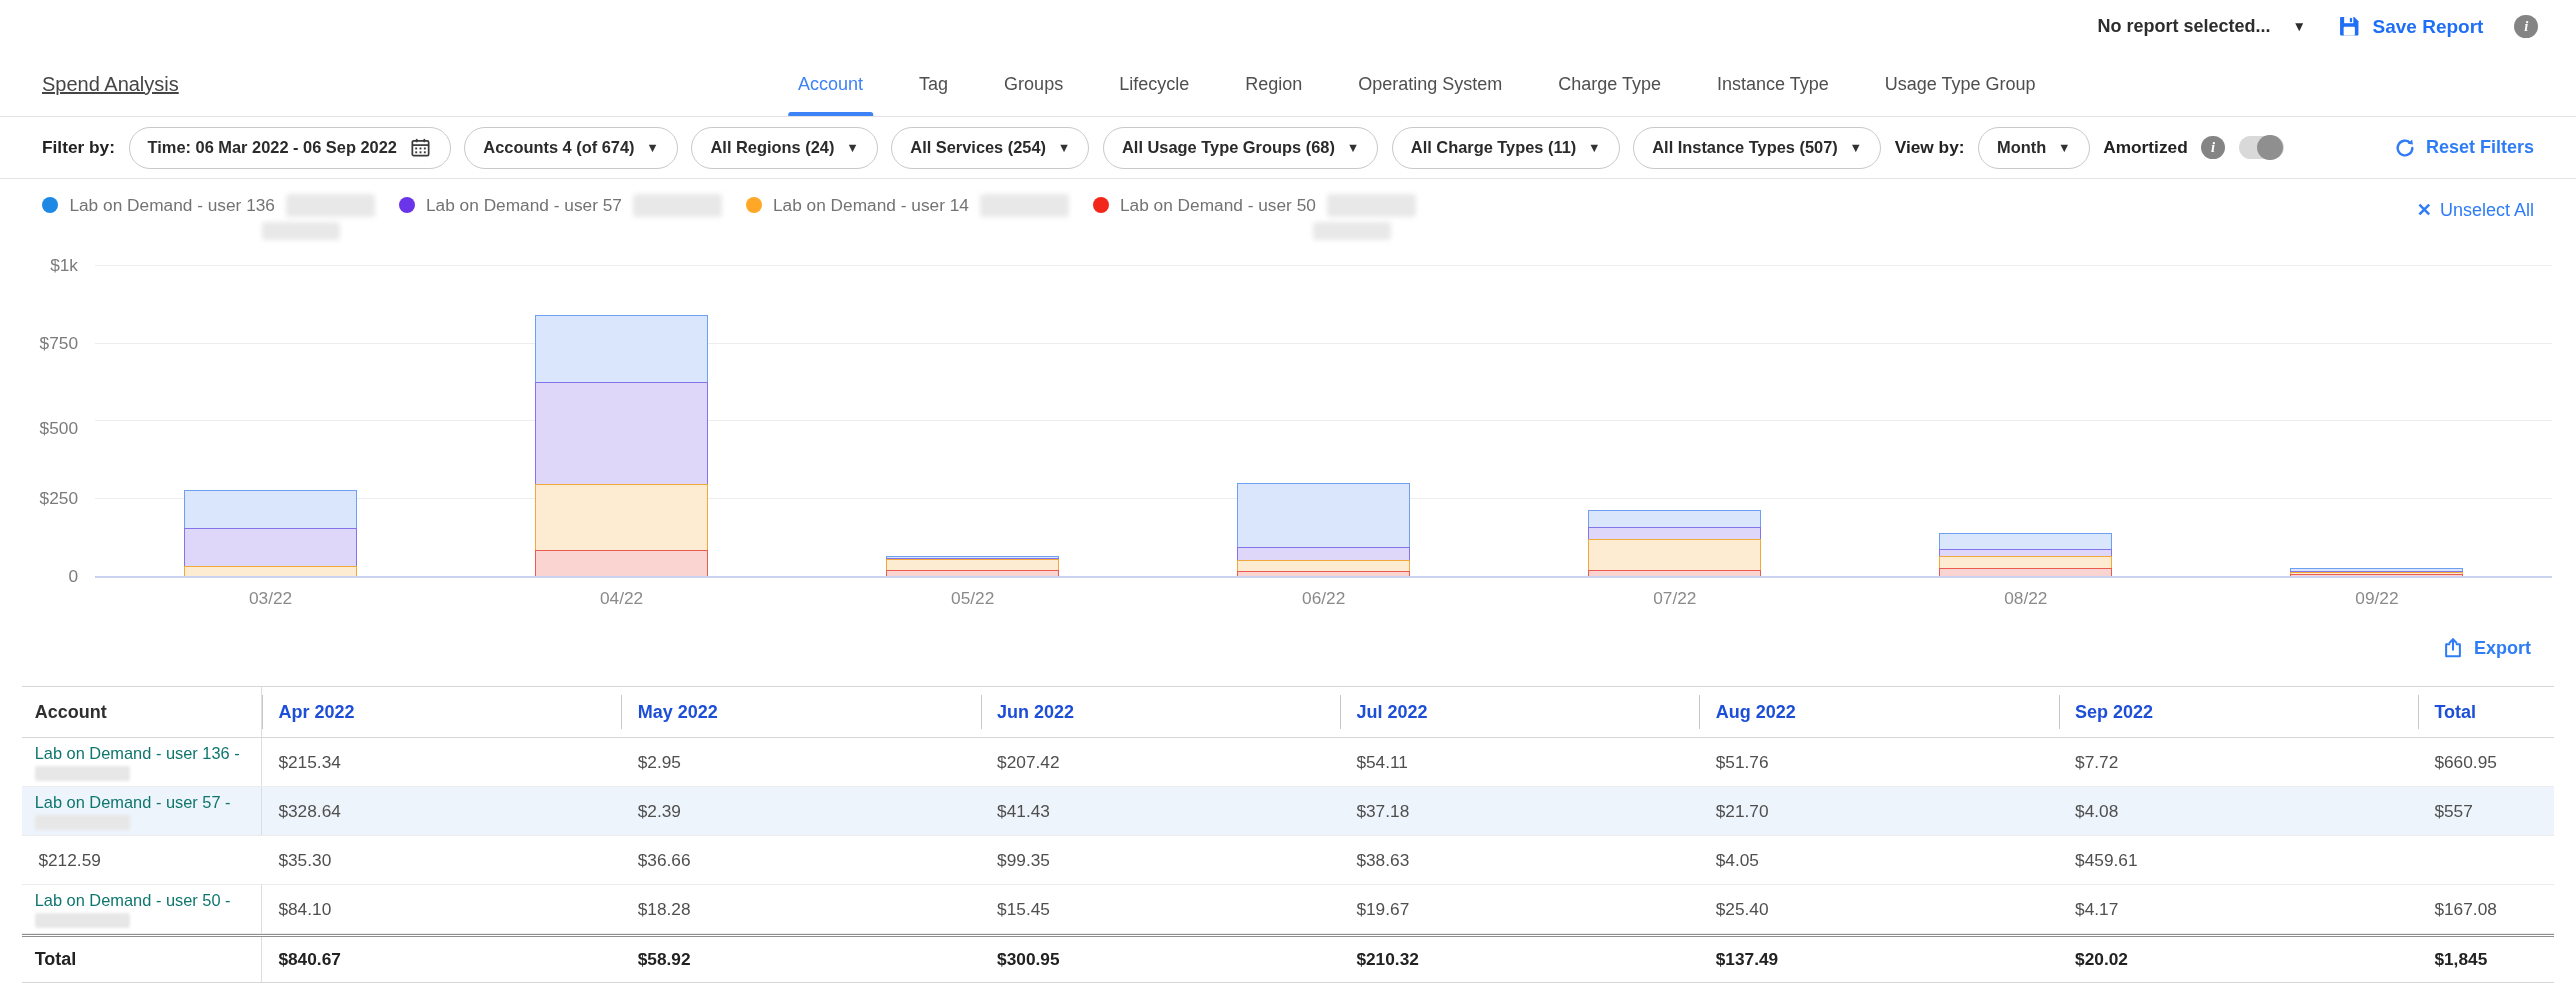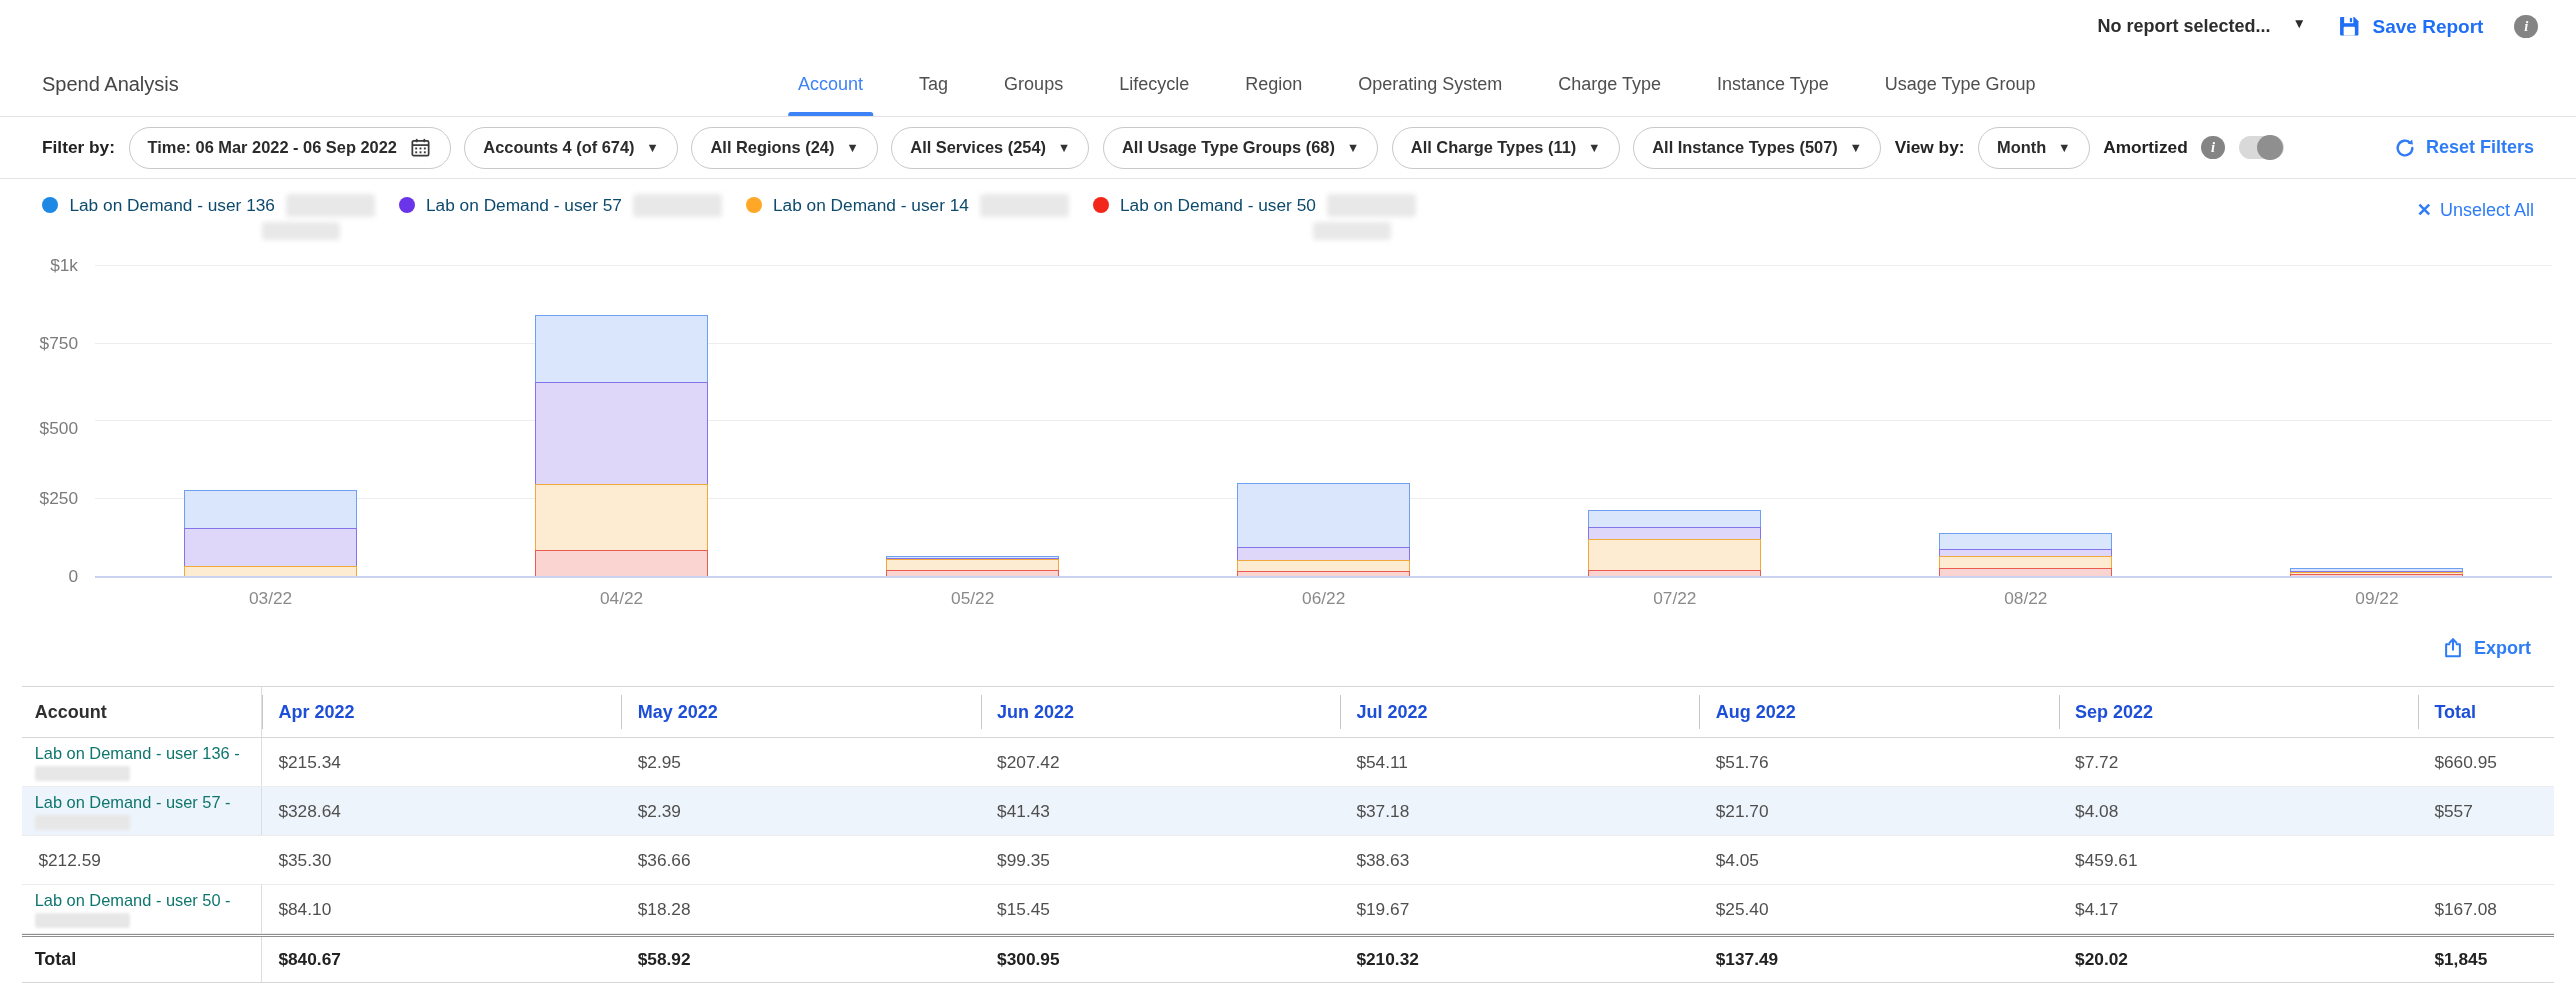--- a/index.html
+++ b/index.html
@@ -2,33 +2,33 @@
 <html style="font-size:14.5px"><head>
 <meta charset="utf-8">
 <style>
   * { box-sizing: border-box; margin: 0; padding: 0; }
   html,body { width:2576px; height:989px; background:#ffffff; overflow:hidden;
     font-family:"Liberation Sans", sans-serif; color:#333; }
 
   
   .topbar { height:53px; display:flex; align-items:center; justify-content:flex-end;
     gap:31px; padding-right:38px; }
-  .report-selector { display:flex; align-items:flex-start; gap:22px; font-size:18px;
+  .report-selector { display:flex; align-items:center; gap:22px; font-size:18px;
     font-weight:700; color:#2d2d2d; cursor:pointer; }
   .report-selector .caret { font-size:13.6px; color:#2d2d2d; }
   .save-group { display:flex; align-items:center; gap:11px; cursor:pointer; }
   .save-label { color:#1f6ef6; font-size:19px; font-weight:700; }
   .info-icon { width:23.6px; height:23.6px; border-radius:50%; background:#848484; color:#fff;
     font-size:14.5px; font-weight:700; display:flex; align-items:center; justify-content:center;
     font-family:"Liberation Serif", serif; font-style:italic; }
 
   
   .header-row { height:64px; border-bottom:0.9px solid #e4e4e4; position:relative;
     display:flex; align-items:center; padding:0 42px; }
-  .page-title { font-size:20px; color:#454545; }
+  .page-title { font-size:20px; color:#454545;text-decoration:underline; }
   .tab-bar { position:absolute; left:55%; transform:translateX(-50%); bottom:0; top:0;
     display:flex; align-items:stretch; }
   .tab { display:flex; align-items:center; padding:0 28px; font-size:18px; color:#4f4f4f;
     position:relative; cursor:pointer; white-space:nowrap; }
   .tab.active { color:#3d82f7; }
   .tab.active::after { content:""; position:absolute; left:18px; right:18px; bottom:0;
     height:4.5px; border-radius:2.7px 2.7px 0 0; background:#3d82f7; }
 
   
   .filter-bar { height:62px; border-bottom:0.9px solid #e4e4e4; display:flex;
@@ -40,21 +40,21 @@
   .pill .caret { font-size:12.7px; color:#333; }
   .toggle { width:45px; height:23.6px; border-radius:11.8px; background:#d9d9d9; position:relative; cursor:pointer; }
   .toggle .knob { position:absolute; right:0.9px; top:-0.9px; width:25.5px; height:25.5px; border-radius:50%; background:#8f8f8f; }
   .reset-filters { margin-left:auto; display:flex; align-items:center; gap:10px;
     color:#2e7cf6; font-size:18px; font-weight:700; cursor:pointer; }
 
   
   .legend-row { height:75px; position:relative; padding:14.5px 42px 0; display:flex;
     gap:23.6px; align-items:flex-start; }
   .legend-item { display:flex; flex-direction:column; gap:4.5px; cursor:pointer; }
-  .legend-main { display:flex; align-items:center; gap:11px; font-size:17.3px; color:#0c4a6e; white-space:nowrap; }
+  .legend-main { display:flex; align-items:center; gap:11px; font-size:17.3px; color:#737373; white-space:nowrap; }
   .dot { width:16.4px; height:16.4px; border-radius:50%; flex:0 0 auto; }
   .redact { width:89px; height:23.6px; border-radius:3.6px; background:#e8e8e8; filter:blur(2.7px); }
   .redact.l2 { height:18px; width:78px; margin-left:220px; }
   .unselect-all { position:absolute; right:42px; top:20px; display:flex; align-items:center;
     gap:8.2px; color:#2e7cf6; font-size:18px; cursor:pointer; }
   .unselect-all .x { font-size:18px; font-weight:700; }
 
   
   .chart { position:relative; height:356px; }
   .grid-line { position:absolute; left:95px; right:23.6px; height:0.9px; background:#ededed; }

